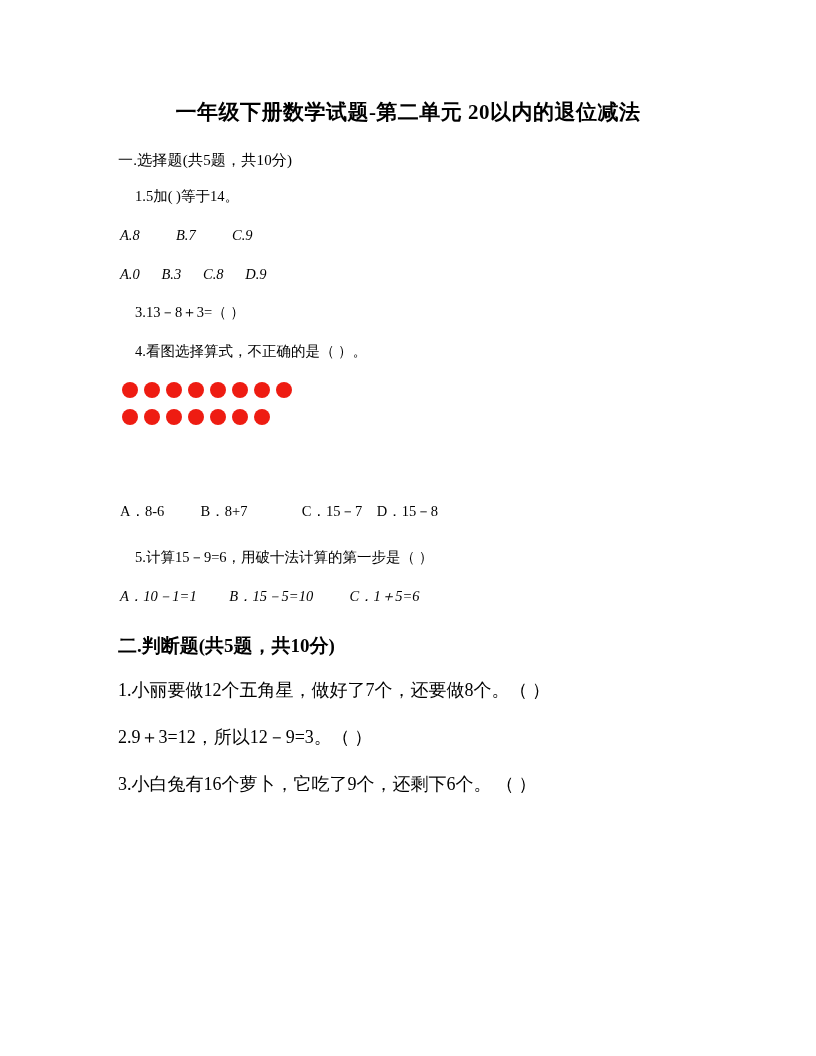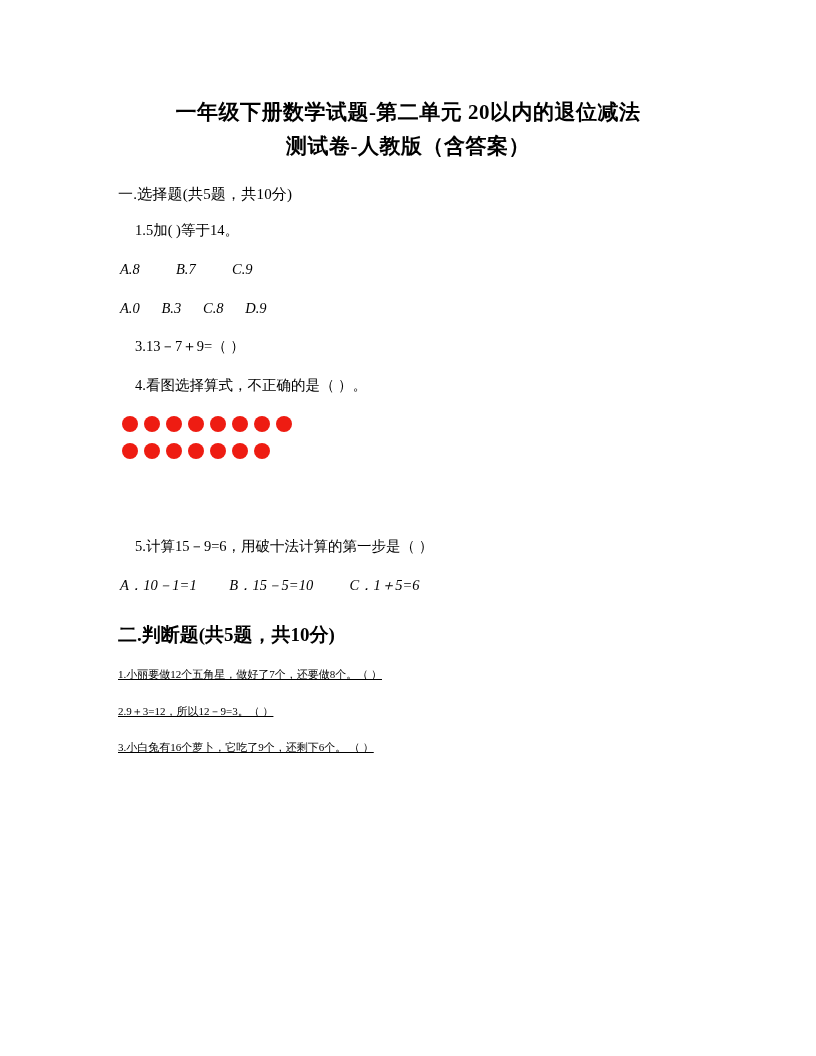--- a/index.html
+++ b/index.html
@@ -84,59 +84,58 @@
     font-size: 14.5px;
     margin: 0 0 26px 0;
     white-space: pre;
   }
   .section-head-2 {
     font-weight: bold;
     font-size: 19px;
     margin: 26px 0 18px 0;
   }
   .tf-line {
-    font-size: 11px;
+    font-size: 18px;
     margin: 0 0 20px 0;
     line-height: 1.5;
-    text-decoration: underline;
   }
 </style>
 </head>
 <body>
 
 <div class="page">
 
   <div class="doc-title">
     <span>一年级下册数学试题-第二单元 20以内的退位减法</span>
-    <span class="line2">测试卷-人教版（含答案）</span>
   </div>
 
   <div class="content">
 
     <div class="section-head">一.选择题(共5题，共10分)</div>
 
     <div class="q-text">1.5加(   )等于14。</div>
     <div class="opts opts-indent">A.8          B.7          C.9</div>
 
     <div class="opts opts-indent">A.0      B.3      C.8      D.9</div>
 
-    <div class="q-text">3.13－7＋9=（ ）</div>
+    <div class="q-text">3.13－8＋3=（ ）</div>
 
     <div class="q-text">4.看图选择算式，不正确的是（    ）。</div>
 
     <div class="dots-block">
       <div class="dot-row">
         <span class="dot"></span><span class="dot"></span><span class="dot"></span><span class="dot"></span><span class="dot"></span><span class="dot"></span><span class="dot"></span><span class="dot"></span>
       </div>
       <div class="dot-row">
         <span class="dot"></span><span class="dot"></span><span class="dot"></span><span class="dot"></span><span class="dot"></span><span class="dot"></span><span class="dot"></span>
       </div>
       <div class="spacer-img"></div>
     </div>
 
+    <div class="opts-wide opts-indent">A．8-6          B．8+7               C．15－7    D．15－8</div>
 
     <div class="q-text">5.计算15－9=6，用破十法计算的第一步是（ ）</div>
     <div class="opts opts-indent">A．10－1=1         B．15－5=10          C．1＋5=6</div>
 
     <div class="section-head-2">二.判断题(共5题，共10分)</div>
 
     <div class="tf-line">1.小丽要做12个五角星，做好了7个，还要做8个。（ ）</div>
     <div class="tf-line">2.9＋3=12，所以12－9=3。（ ）</div>
     <div class="tf-line">3.小白兔有16个萝卜，它吃了9个，还剩下6个。    （ ）</div>
 

